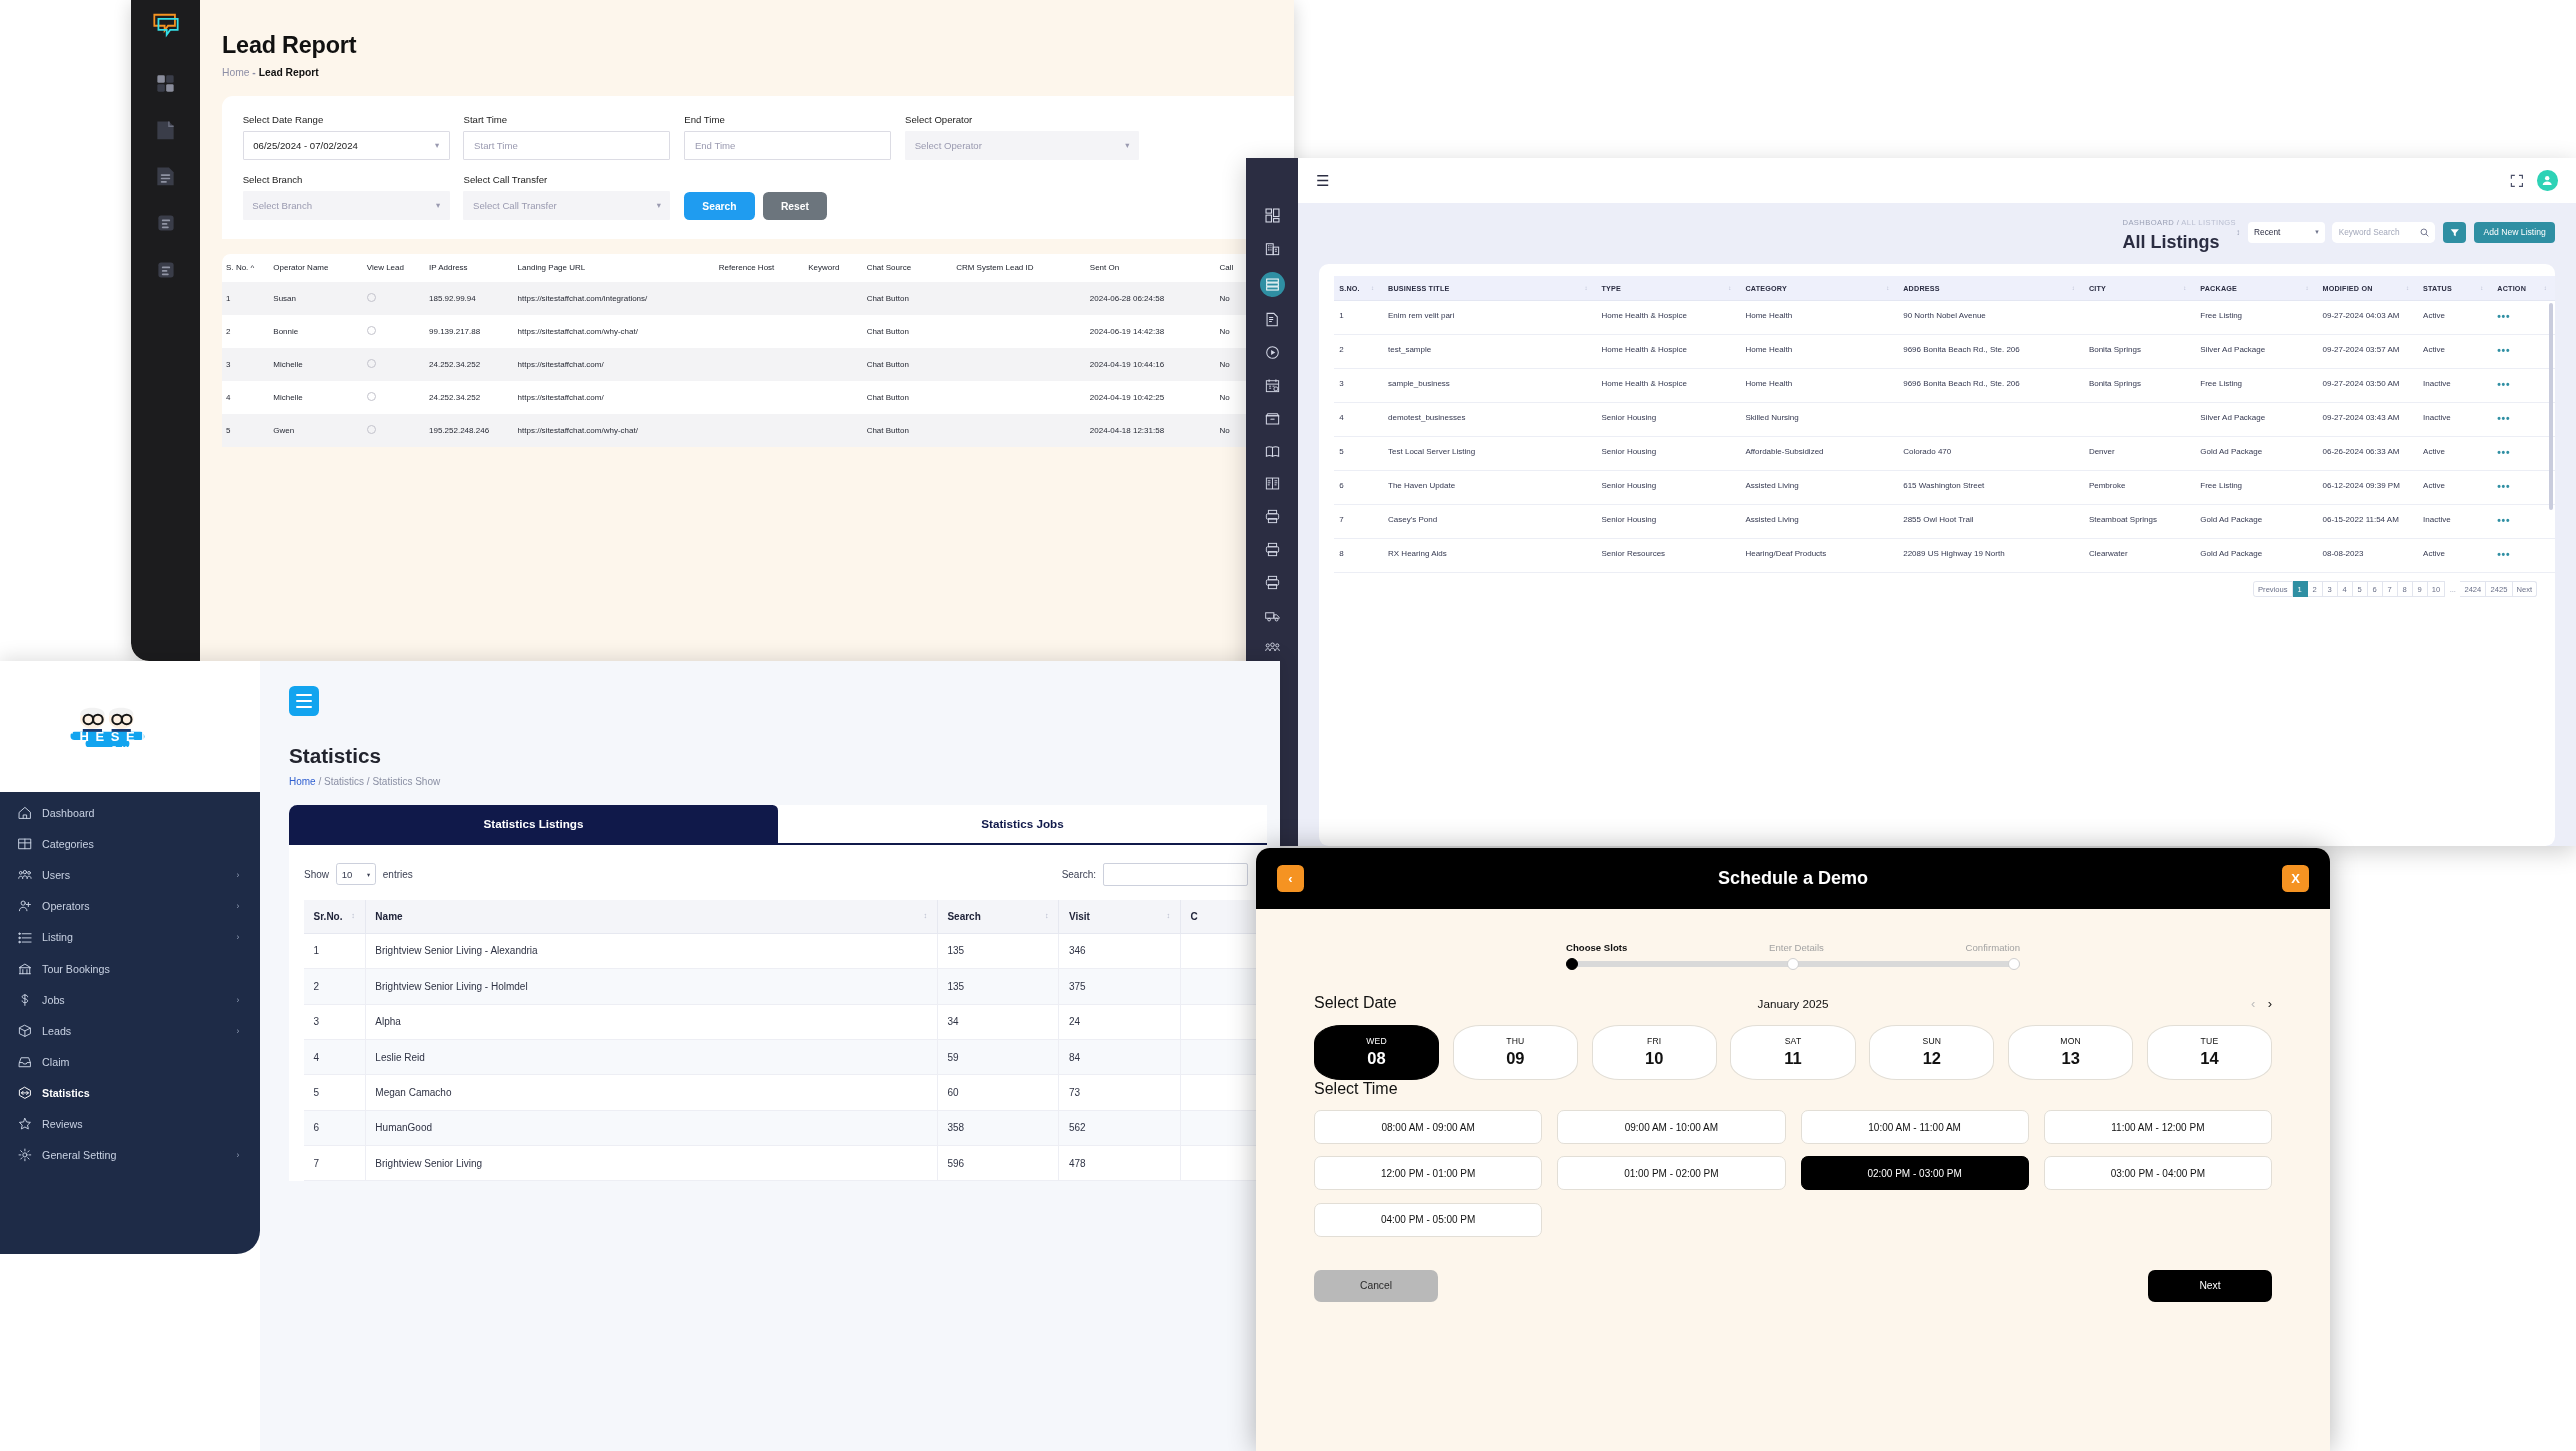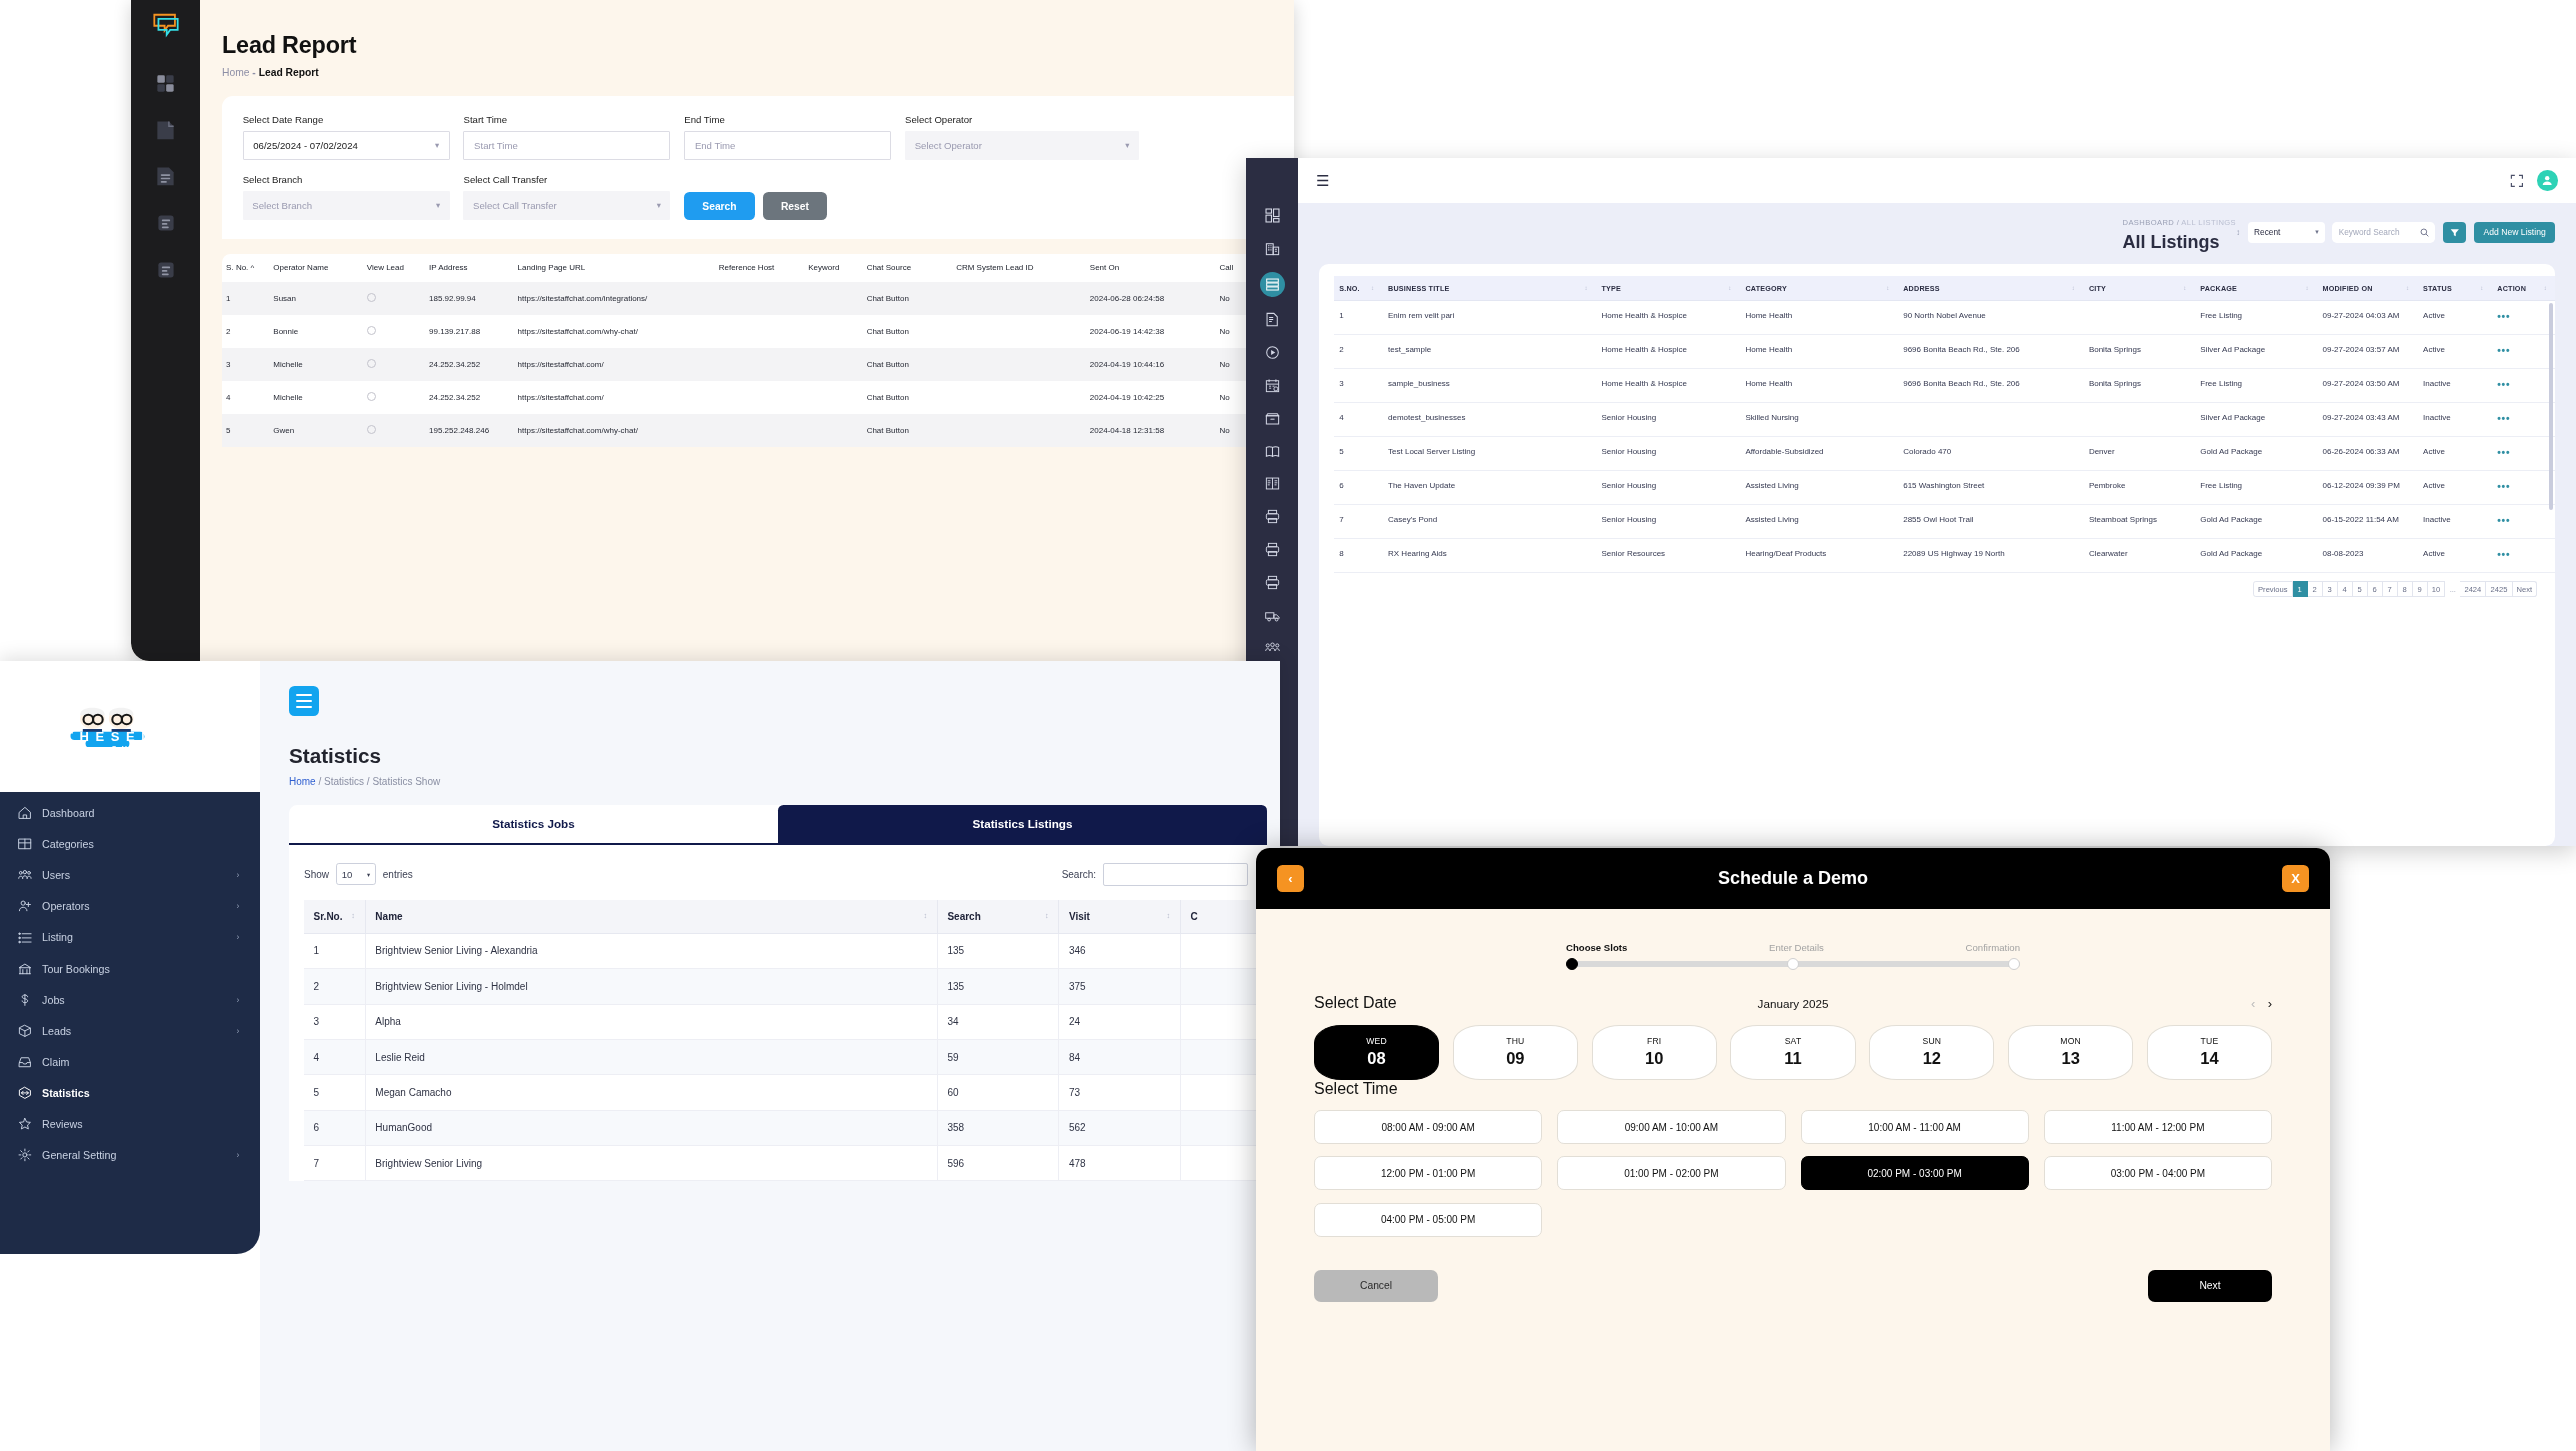--- a/index.html
+++ b/index.html
@@ -899,22 +899,22 @@
     <div id="st-crumb">
       <span class="home">Home</span>
       <span>/</span>
       <span>Statistics</span>
       <span>/</span>
       <span>Statistics Show</span>
     </div>
 
     <div id="st-card">
       <div id="st-tabs">
+        <div class="st-tab active">Statistics Listings</div>
         <div class="st-tab inactive">Statistics Jobs</div>
-        <div class="st-tab active">Statistics Listings</div>
       </div>
       <div id="st-controls">
         <div class="st-show">
           <span>Show</span>
           <div class="st-select">
             <span>10</span>
             <span style="font-size:6.2px">▾</span>
           </div>
           <span>entries</span>
         </div>

